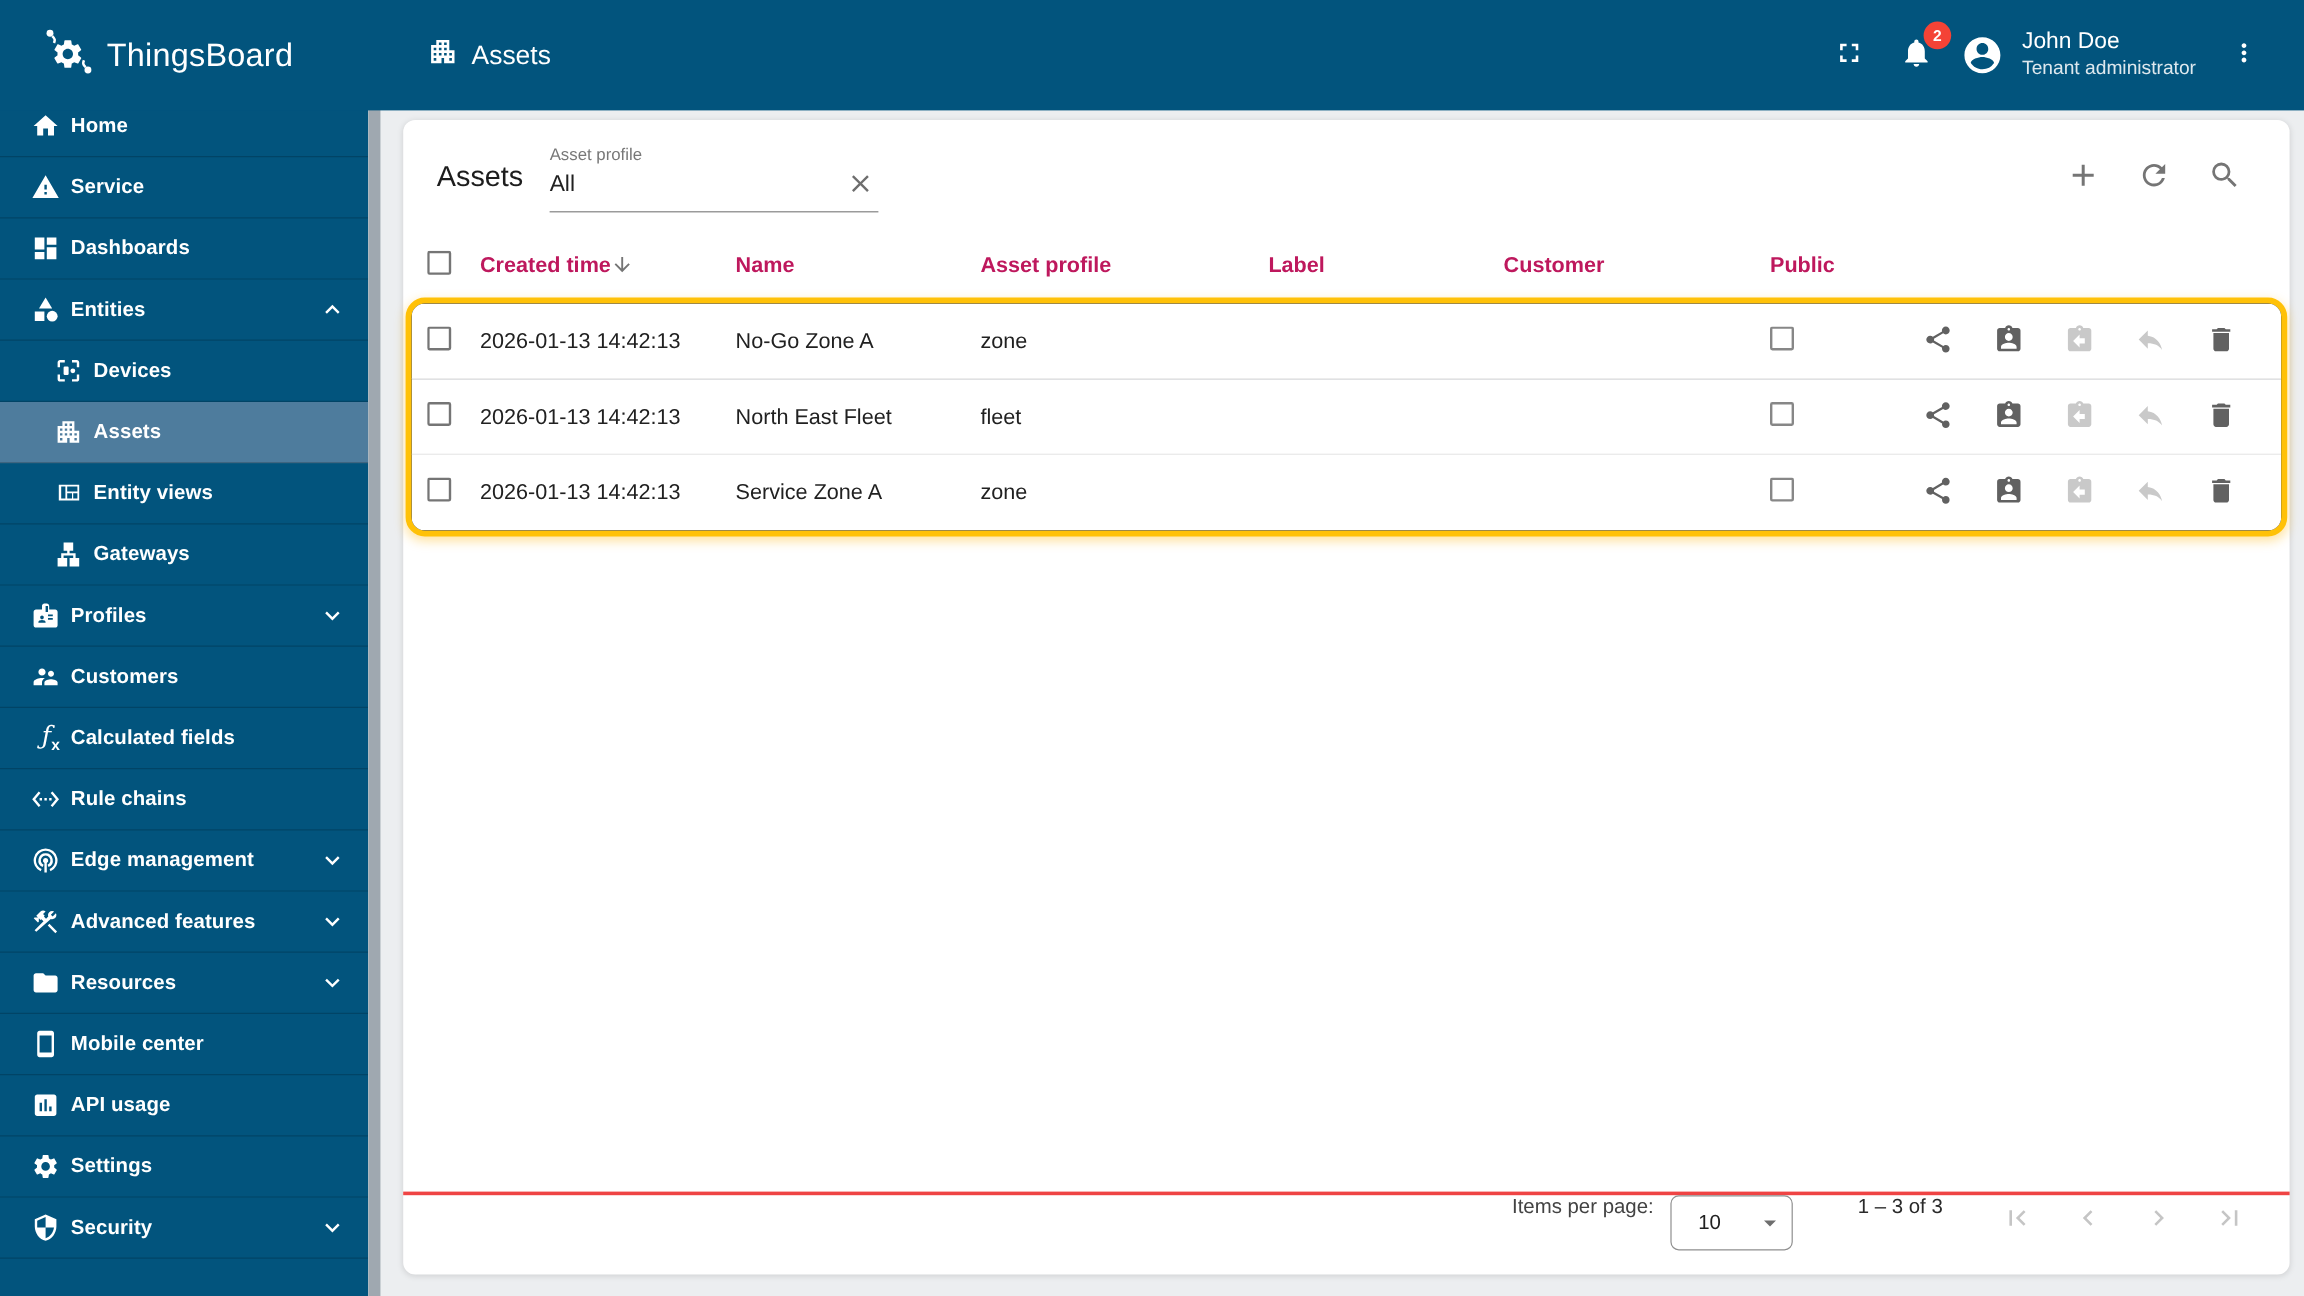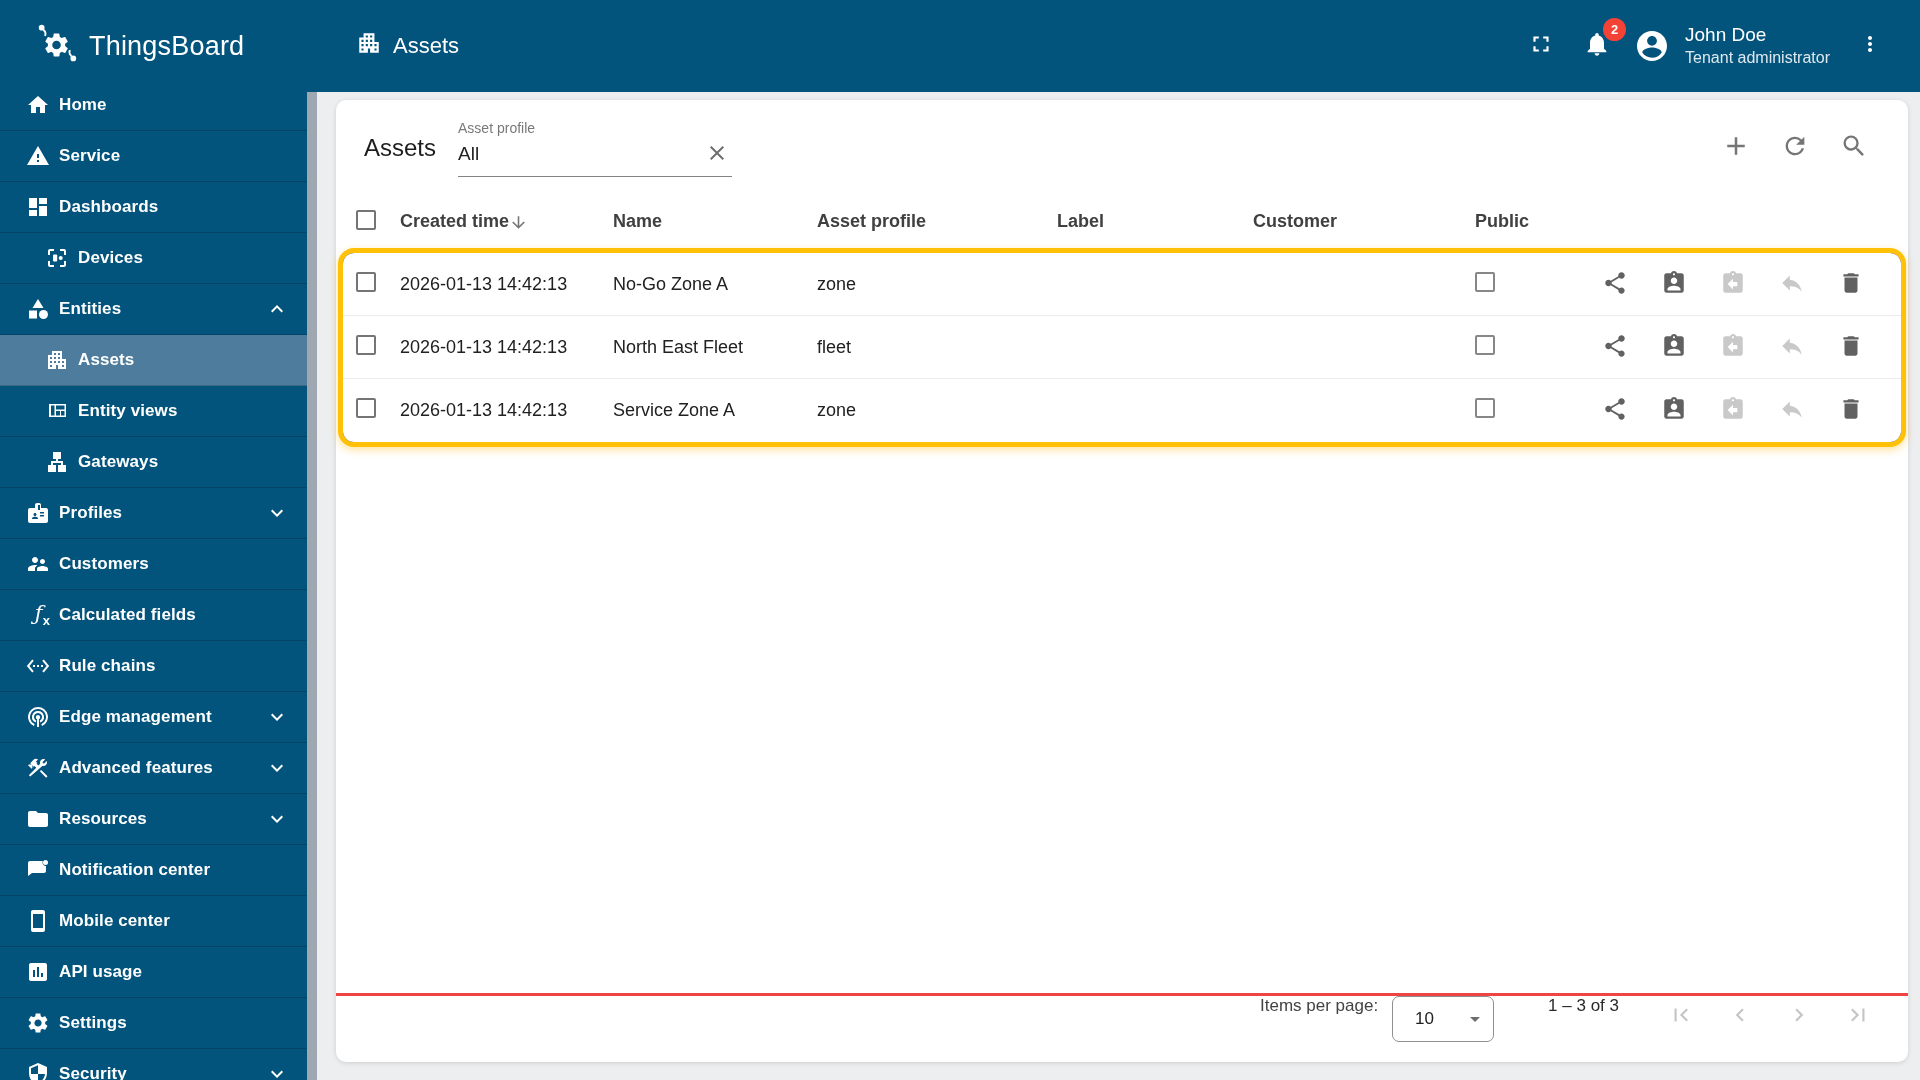--- a/index.html
+++ b/index.html
@@ -53,21 +53,21 @@
   .filter-label{font-size:14px;color:#787878;display:block}
   .filter-row{display:flex;align-items:center;border-bottom:1px solid #838383;padding:3px 0 7px}
   .filter-value{font-size:19px;color:var(--txt);flex:1}
   .clear-btn{background:none;border:none;color:#6e6e6e;cursor:pointer;width:30px;height:30px;display:flex;align-items:center;justify-content:center}
   .head-actions{margin-left:auto;display:flex;gap:19px;padding-right:8px}
   .head-actions .icon-btn{color:var(--muted)}
 
   
   .row-grid{display:grid;grid-template-columns:44px 213px 204px 240px 196px 222px 120px 1fr;align-items:center}
   .thead{height:53px;flex:none;padding-left:20px}
-  .th{font-size:18px;font-weight:700;color:#404040;display:flex;align-items:flex-end;gap:0}
+  .th{font-size:18px;font-weight:700;color:#be185d;display:flex;align-items:flex-start;gap:0}
   .sort-icon{color:var(--muted);display:flex}
   .checkbox{width:20px;height:20px;border:2px solid #757575;border-radius:2px;background:#fff;display:inline-block;cursor:pointer}
   .checkbox.cb-public{border-color:#878787;cursor:default}
 
   .hl{flex:none;margin:0 2px;border:5px solid var(--amber);border-radius:16px;box-shadow:0 3px 9px rgba(255,179,0,.38);overflow:hidden;background:#0f172a}
   .trow{height:63px;padding-left:13px;border-bottom:1px solid #ECECEC;font-size:18px;color:var(--txt);cursor:pointer;background:#fff}
   .trow:last-child{border-bottom:none}
   .cell{overflow:hidden;white-space:nowrap;text-overflow:ellipsis}
   .cell-actions{display:flex;justify-content:flex-end;gap:20px;padding-right:30px}
   .act-btn{background:none;border:none;width:40px;height:40px;display:flex;align-items:center;justify-content:center;color:#616161;cursor:pointer}
@@ -160,43 +160,43 @@
       <span class="sb-label">Service</span>
     </div>
     <div class="sb-item">
       <span class="sb-icon">
         <svg viewBox="0 0 24 24" width="24" height="24" fill="currentColor">
           <path d="M3 13h8V3H3v10zm0 8h8v-6H3v6zm10 0h8V11h-8v10zm0-18v6h8V3h-8z"></path>
         </svg>
       </span>
       <span class="sb-label">Dashboards</span>
     </div>
-    <div class="sb-item sub">
-      <span class="sb-icon">
-        <svg viewBox="0 0 24 24" width="24" height="24" fill="currentColor">
-          <path d="M3 9V5c0-1.1.9-2 2-2h4v2H5v4H3zm16-6h-4v2h4v4h2V5c0-1.1-.9-2-2-2zM3 19c0 1.1.9 2 2 2h4v-2H5v-4H3v4zm16 0h-4v2h4c1.1 0 2-.9 2-2v-4h-2v4z"></path>
-          <circle cx="15.7" cy="12" r="2"></circle>
-          <rect x="8" y="8.5" width="4.2" height="7" rx="1"></rect>
-        </svg>
-      </span>
-      <span class="sb-label">Devices</span>
-    </div>
     <div class="sb-item">
       <span class="sb-icon">
         <svg viewBox="0 0 24 24" width="24" height="24" fill="currentColor">
           <path d="M12 2l-5.5 9h11L12 2z"></path>
           <circle cx="17.5" cy="17.5" r="4.5"></circle>
           <path d="M3 13.5h8v8H3z"></path>
         </svg>
       </span>
       <span class="sb-label">Entities</span>
       <span class="sb-chevron"><svg viewBox="0 0 24 24" width="24" height="24" fill="currentColor">
           <path d="M7.41 15.41L12 10.83l4.59 4.58L18 14l-6-6-6 6z"></path>
         </svg></span>
     </div>
+    <div class="sb-item sub">
+      <span class="sb-icon">
+        <svg viewBox="0 0 24 24" width="24" height="24" fill="currentColor">
+          <path d="M3 9V5c0-1.1.9-2 2-2h4v2H5v4H3zm16-6h-4v2h4v4h2V5c0-1.1-.9-2-2-2zM3 19c0 1.1.9 2 2 2h4v-2H5v-4H3v4zm16 0h-4v2h4c1.1 0 2-.9 2-2v-4h-2v4z"></path>
+          <circle cx="15.7" cy="12" r="2"></circle>
+          <rect x="8" y="8.5" width="4.2" height="7" rx="1"></rect>
+        </svg>
+      </span>
+      <span class="sb-label">Devices</span>
+    </div>
     <div class="sb-item sub selected">
       <span class="sb-icon">
         <svg viewBox="0 0 24 24" width="24" height="24" fill="currentColor">
           <path d="M17 11V3H7v4H3v14h8v-4h2v4h8V11h-4zM7 19H5v-2h2v2zm0-4H5v-2h2v2zm0-4H5V9h2v2zm4 4H9v-2h2v2zm0-4H9V9h2v2zm0-4H9V5h2v2zm4 8h-2v-2h2v2zm0-4h-2V9h2v2zm0-4h-2V5h2v2zm4 12h-2v-2h2v2zm0-4h-2v-2h2v2z"></path>
         </svg>
       </span>
       <span class="sb-label">Assets</span>
     </div>
     <div class="sb-item sub">
       <span class="sb-icon">
@@ -274,29 +274,20 @@
     <div class="sb-item">
       <span class="sb-icon">
         <svg viewBox="0 0 24 24" width="24" height="24" fill="currentColor">
           <path d="M10 4H4c-1.1 0-1.99.9-1.99 2L2 18c0 1.1.9 2 2 2h16c1.1 0 2-.9 2-2V8c0-1.1-.9-2-2-2h-8l-2-2z"></path>
         </svg>
       </span>
       <span class="sb-label">Resources</span>
       <span class="sb-chevron"><svg viewBox="0 0 24 24" width="24" height="24" fill="currentColor">
           <path d="M7.41 8.59L12 13.17l4.59-4.58L18 10l-6 6-6-6z"></path>
         </svg></span>
-    </div>
-    <div class="sb-item">
-      <span class="sb-icon">
-        <svg viewBox="0 0 24 24" width="24" height="24" fill="currentColor">
-          <path d="M16.7 3H4c-1.1 0-2 .9-2 2v13l4-3h12c1.1 0 2-.9 2-2V8.3A4.5 4.5 0 0116.7 3z"></path>
-          <circle cx="19.5" cy="4.5" r="2.5"></circle>
-        </svg>
-      </span>
-      <span class="sb-label">Notification center</span>
     </div>
     <div class="sb-item">
       <span class="sb-icon">
         <svg viewBox="0 0 24 24" width="24" height="24" fill="currentColor">
           <path d="M17 1H7c-1.1 0-2 .9-2 2v18c0 1.1.9 2 2 2h10c1.1 0 2-.9 2-2V3c0-1.1-.9-2-2-2zm0 18H7V5h10v14z"></path>
         </svg>
       </span>
       <span class="sb-label">Mobile center</span>
     </div>
     <div class="sb-item">

